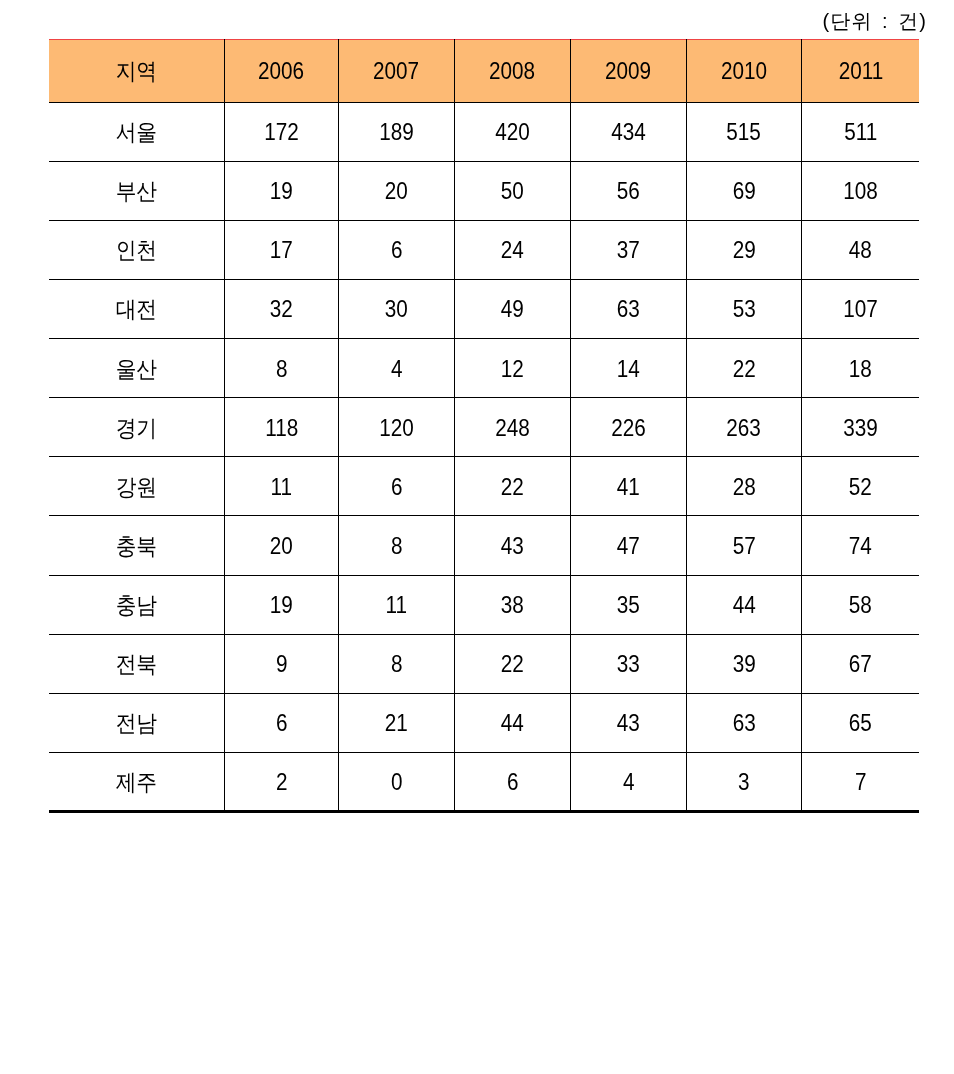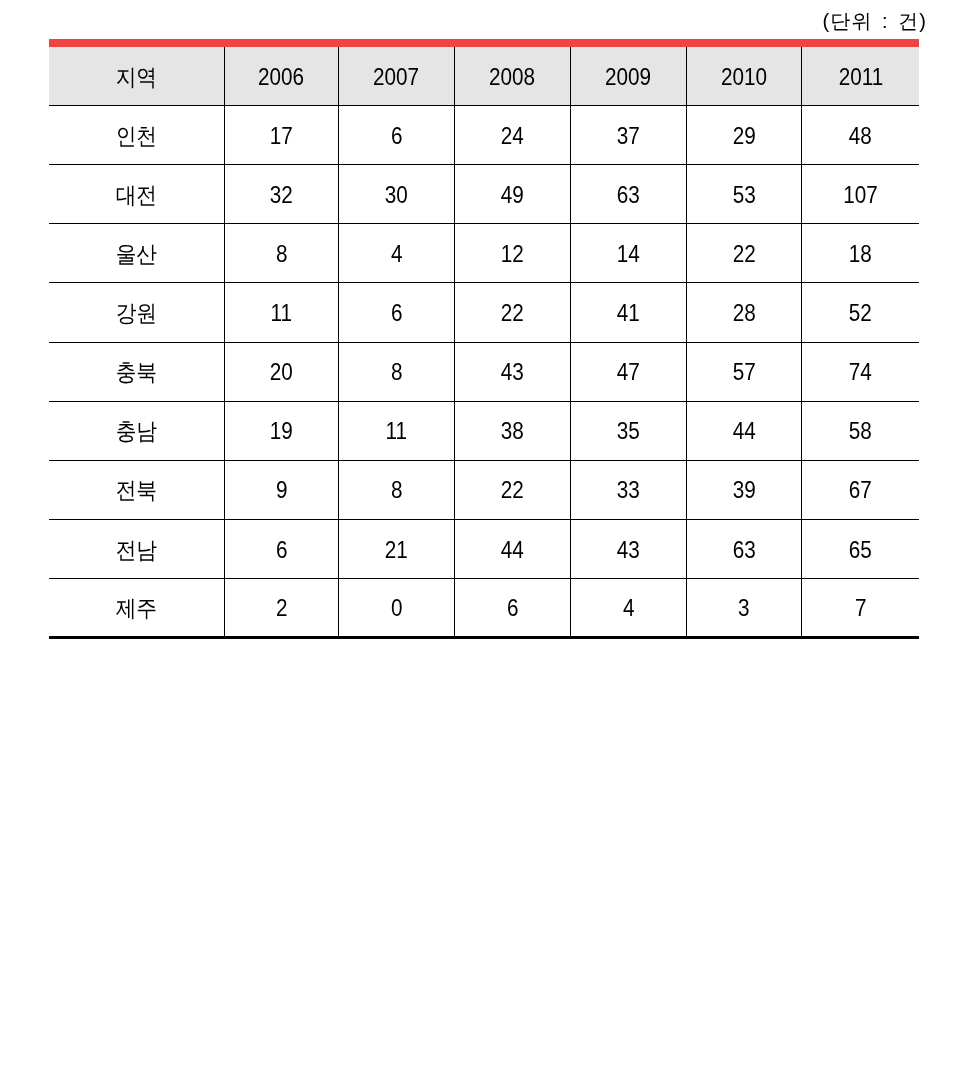--- a/index.html
+++ b/index.html
@@ -32,21 +32,21 @@
     text-align:center; padding:0; vertical-align:middle;
   }
   table.data th .t,
   table.data td .t {
     display:inline-block;
     transform:translateX(0.35px) scaleX(0.90) translateY(1px);
     transform-origin:center center;
   }
   table.data thead tr { height:62.5px; }
   table.data tbody tr { height:59.15px; }
-  table.data thead th { background:#e5e5e5; border-top:8px solid #ef4444; }
+  table.data thead th { background:#fdba74; border-top:1px solid #ef4444; }
   table.data tbody tr:last-child td { border-bottom:3px solid #000000;text-align:center; }
   table.data th:first-child, table.data td:first-child { border-left:none; }
   table.data th:last-child,  table.data td:last-child  { border-right:none; }
 
   table.data col.c0 { width:175px; }
   table.data col.c1 { width:114px; }
   table.data col.c2 { width:116px; }
   table.data col.c3 { width:116px; }
   table.data col.c4 { width:116px; }
   table.data col.c5 { width:115px; }
@@ -75,20 +75,38 @@
           <th><span class="t">2006</span></th>
           <th><span class="t">2007</span></th>
           <th><span class="t">2008</span></th>
           <th><span class="t">2009</span></th>
           <th><span class="t">2010</span></th>
           <th><span class="t">2011</span></th>
         </tr>
     </thead>
     <tbody>
         <tr>
+          <td><span class="t">서울</span></td>
+          <td><span class="t">172</span></td>
+          <td><span class="t">189</span></td>
+          <td><span class="t">420</span></td>
+          <td><span class="t">434</span></td>
+          <td><span class="t">515</span></td>
+          <td><span class="t">511</span></td>
+        </tr>
+        <tr>
+          <td><span class="t">부산</span></td>
+          <td><span class="t">19</span></td>
+          <td><span class="t">20</span></td>
+          <td><span class="t">50</span></td>
+          <td><span class="t">56</span></td>
+          <td><span class="t">69</span></td>
+          <td><span class="t">108</span></td>
+        </tr>
+        <tr>
           <td><span class="t">인천</span></td>
           <td><span class="t">17</span></td>
           <td><span class="t">6</span></td>
           <td><span class="t">24</span></td>
           <td><span class="t">37</span></td>
           <td><span class="t">29</span></td>
           <td><span class="t">48</span></td>
         </tr>
         <tr>
           <td><span class="t">대전</span></td>
@@ -100,20 +118,29 @@
           <td><span class="t">107</span></td>
         </tr>
         <tr>
           <td><span class="t">울산</span></td>
           <td><span class="t">8</span></td>
           <td><span class="t">4</span></td>
           <td><span class="t">12</span></td>
           <td><span class="t">14</span></td>
           <td><span class="t">22</span></td>
           <td><span class="t">18</span></td>
+        </tr>
+        <tr>
+          <td><span class="t">경기</span></td>
+          <td><span class="t">118</span></td>
+          <td><span class="t">120</span></td>
+          <td><span class="t">248</span></td>
+          <td><span class="t">226</span></td>
+          <td><span class="t">263</span></td>
+          <td><span class="t">339</span></td>
         </tr>
         <tr>
           <td><span class="t">강원</span></td>
           <td><span class="t">11</span></td>
           <td><span class="t">6</span></td>
           <td><span class="t">22</span></td>
           <td><span class="t">41</span></td>
           <td><span class="t">28</span></td>
           <td><span class="t">52</span></td>
         </tr>

